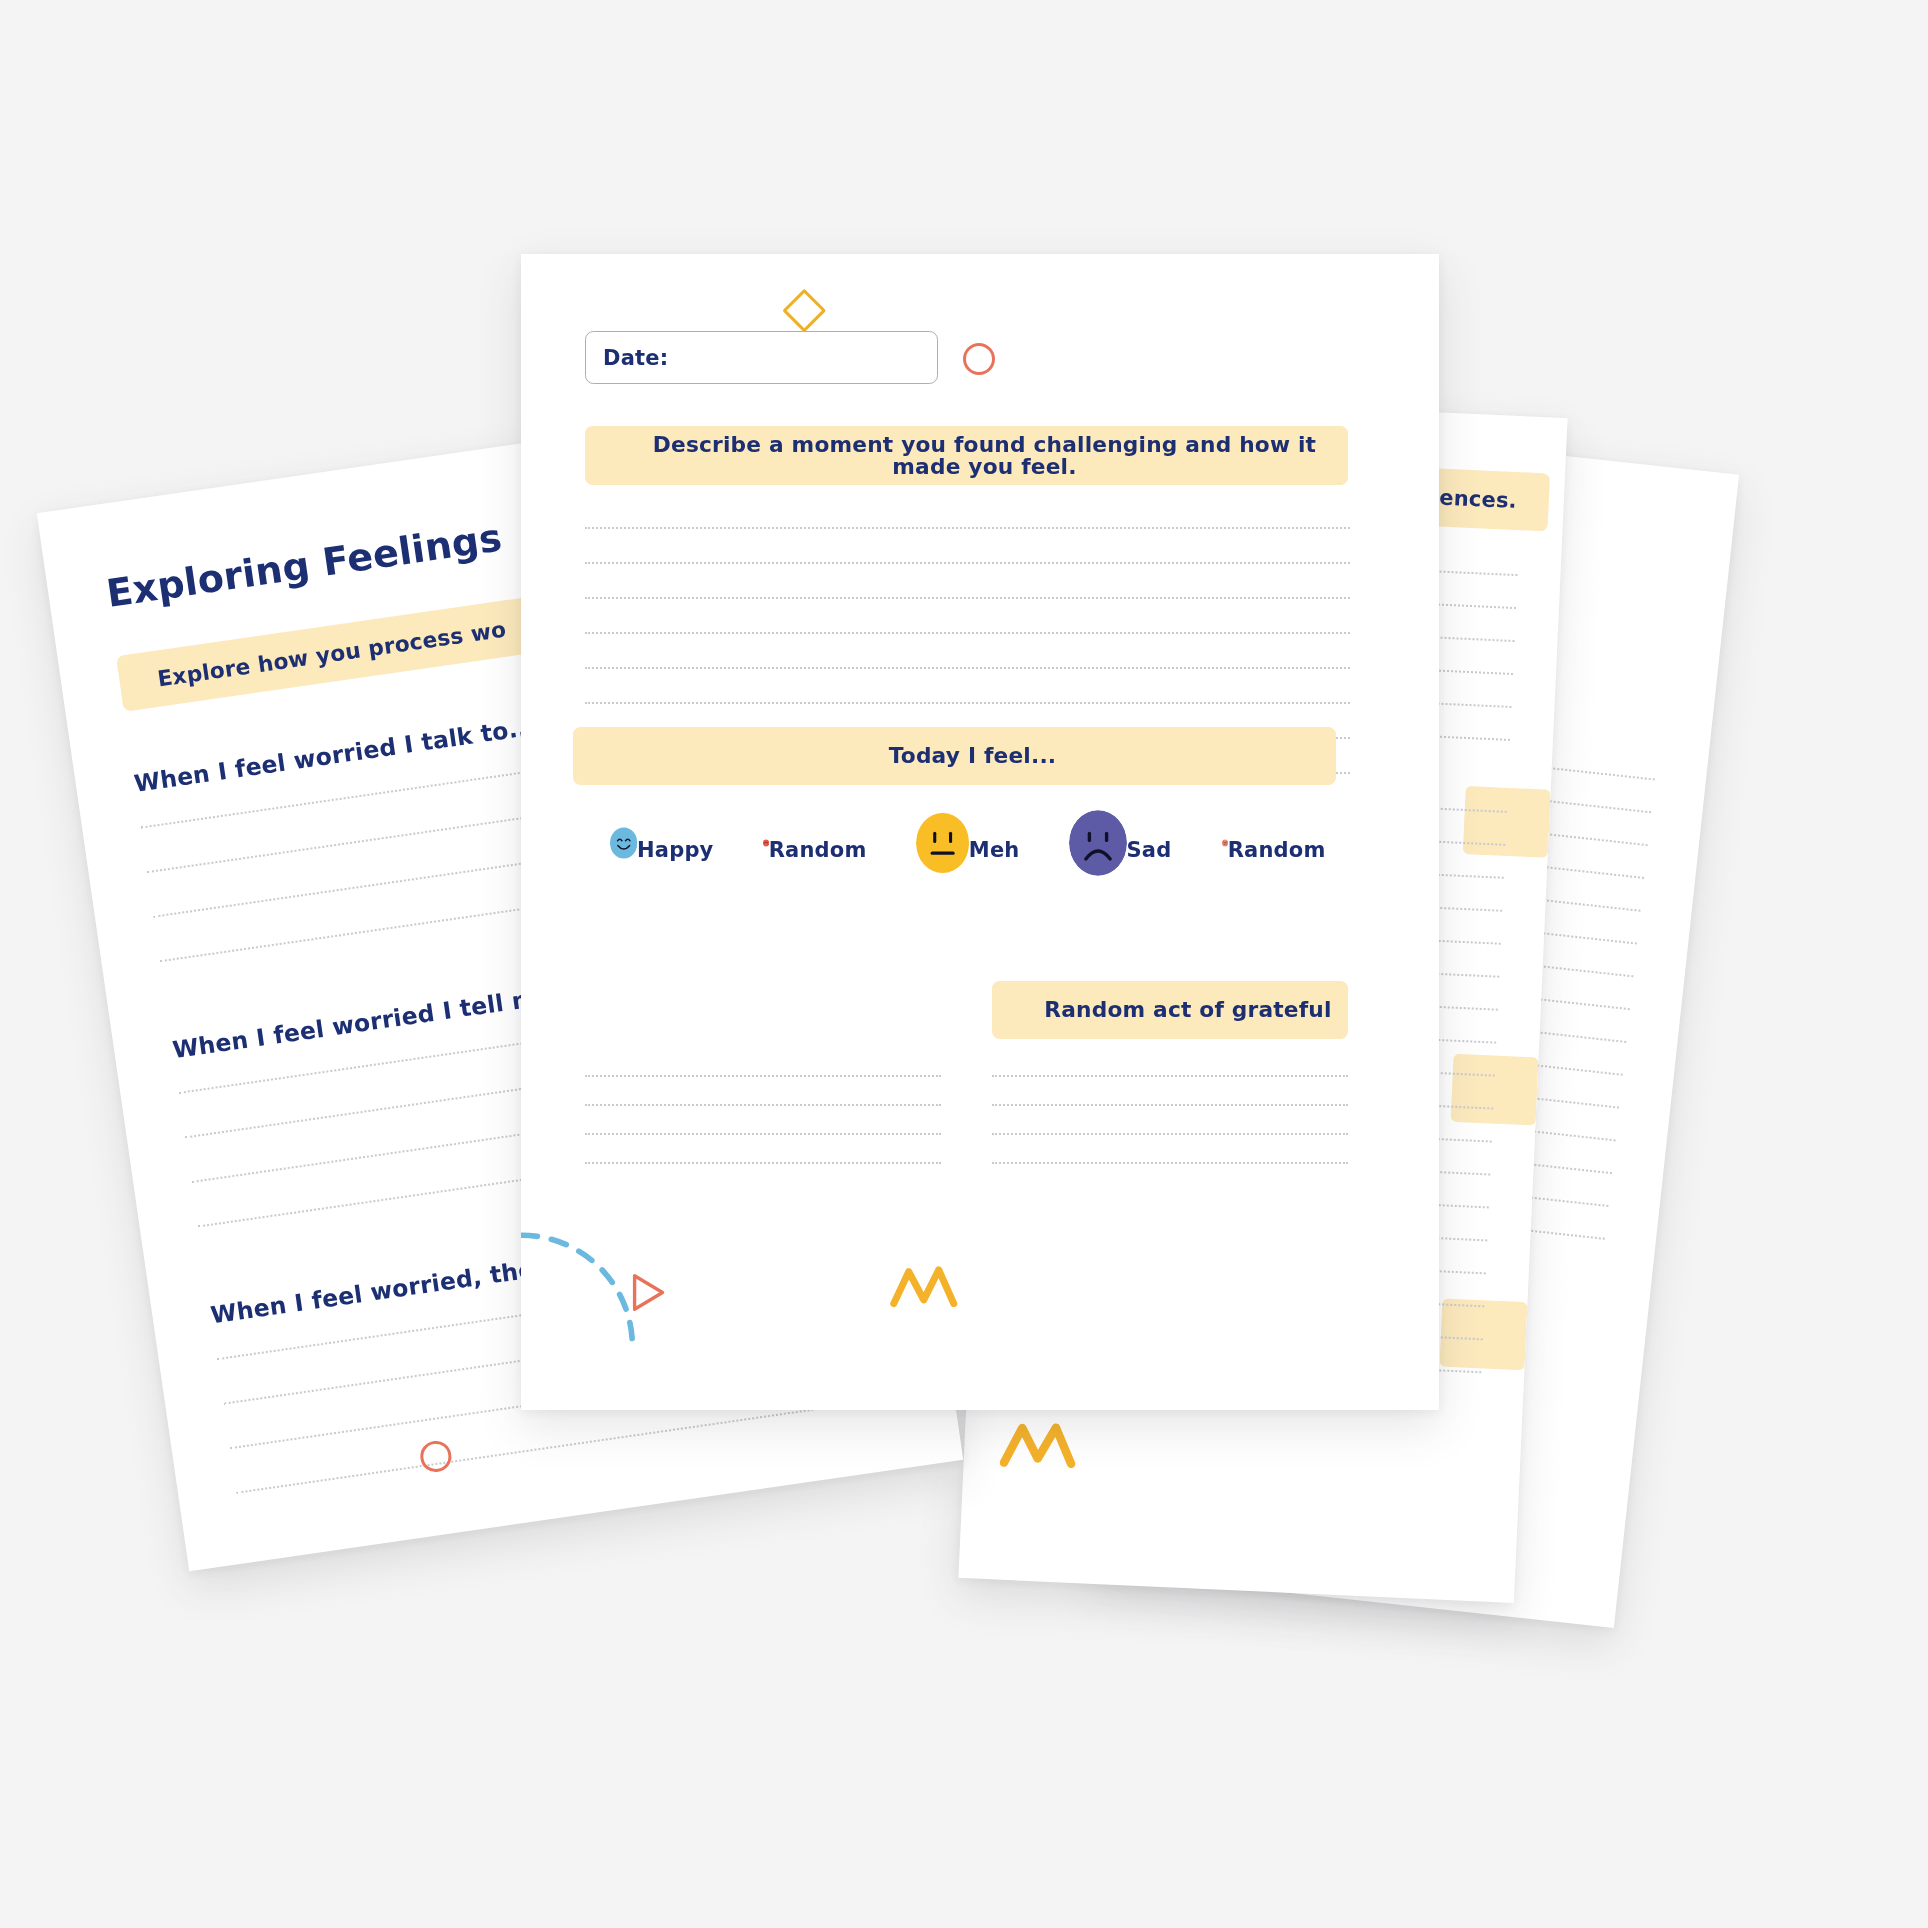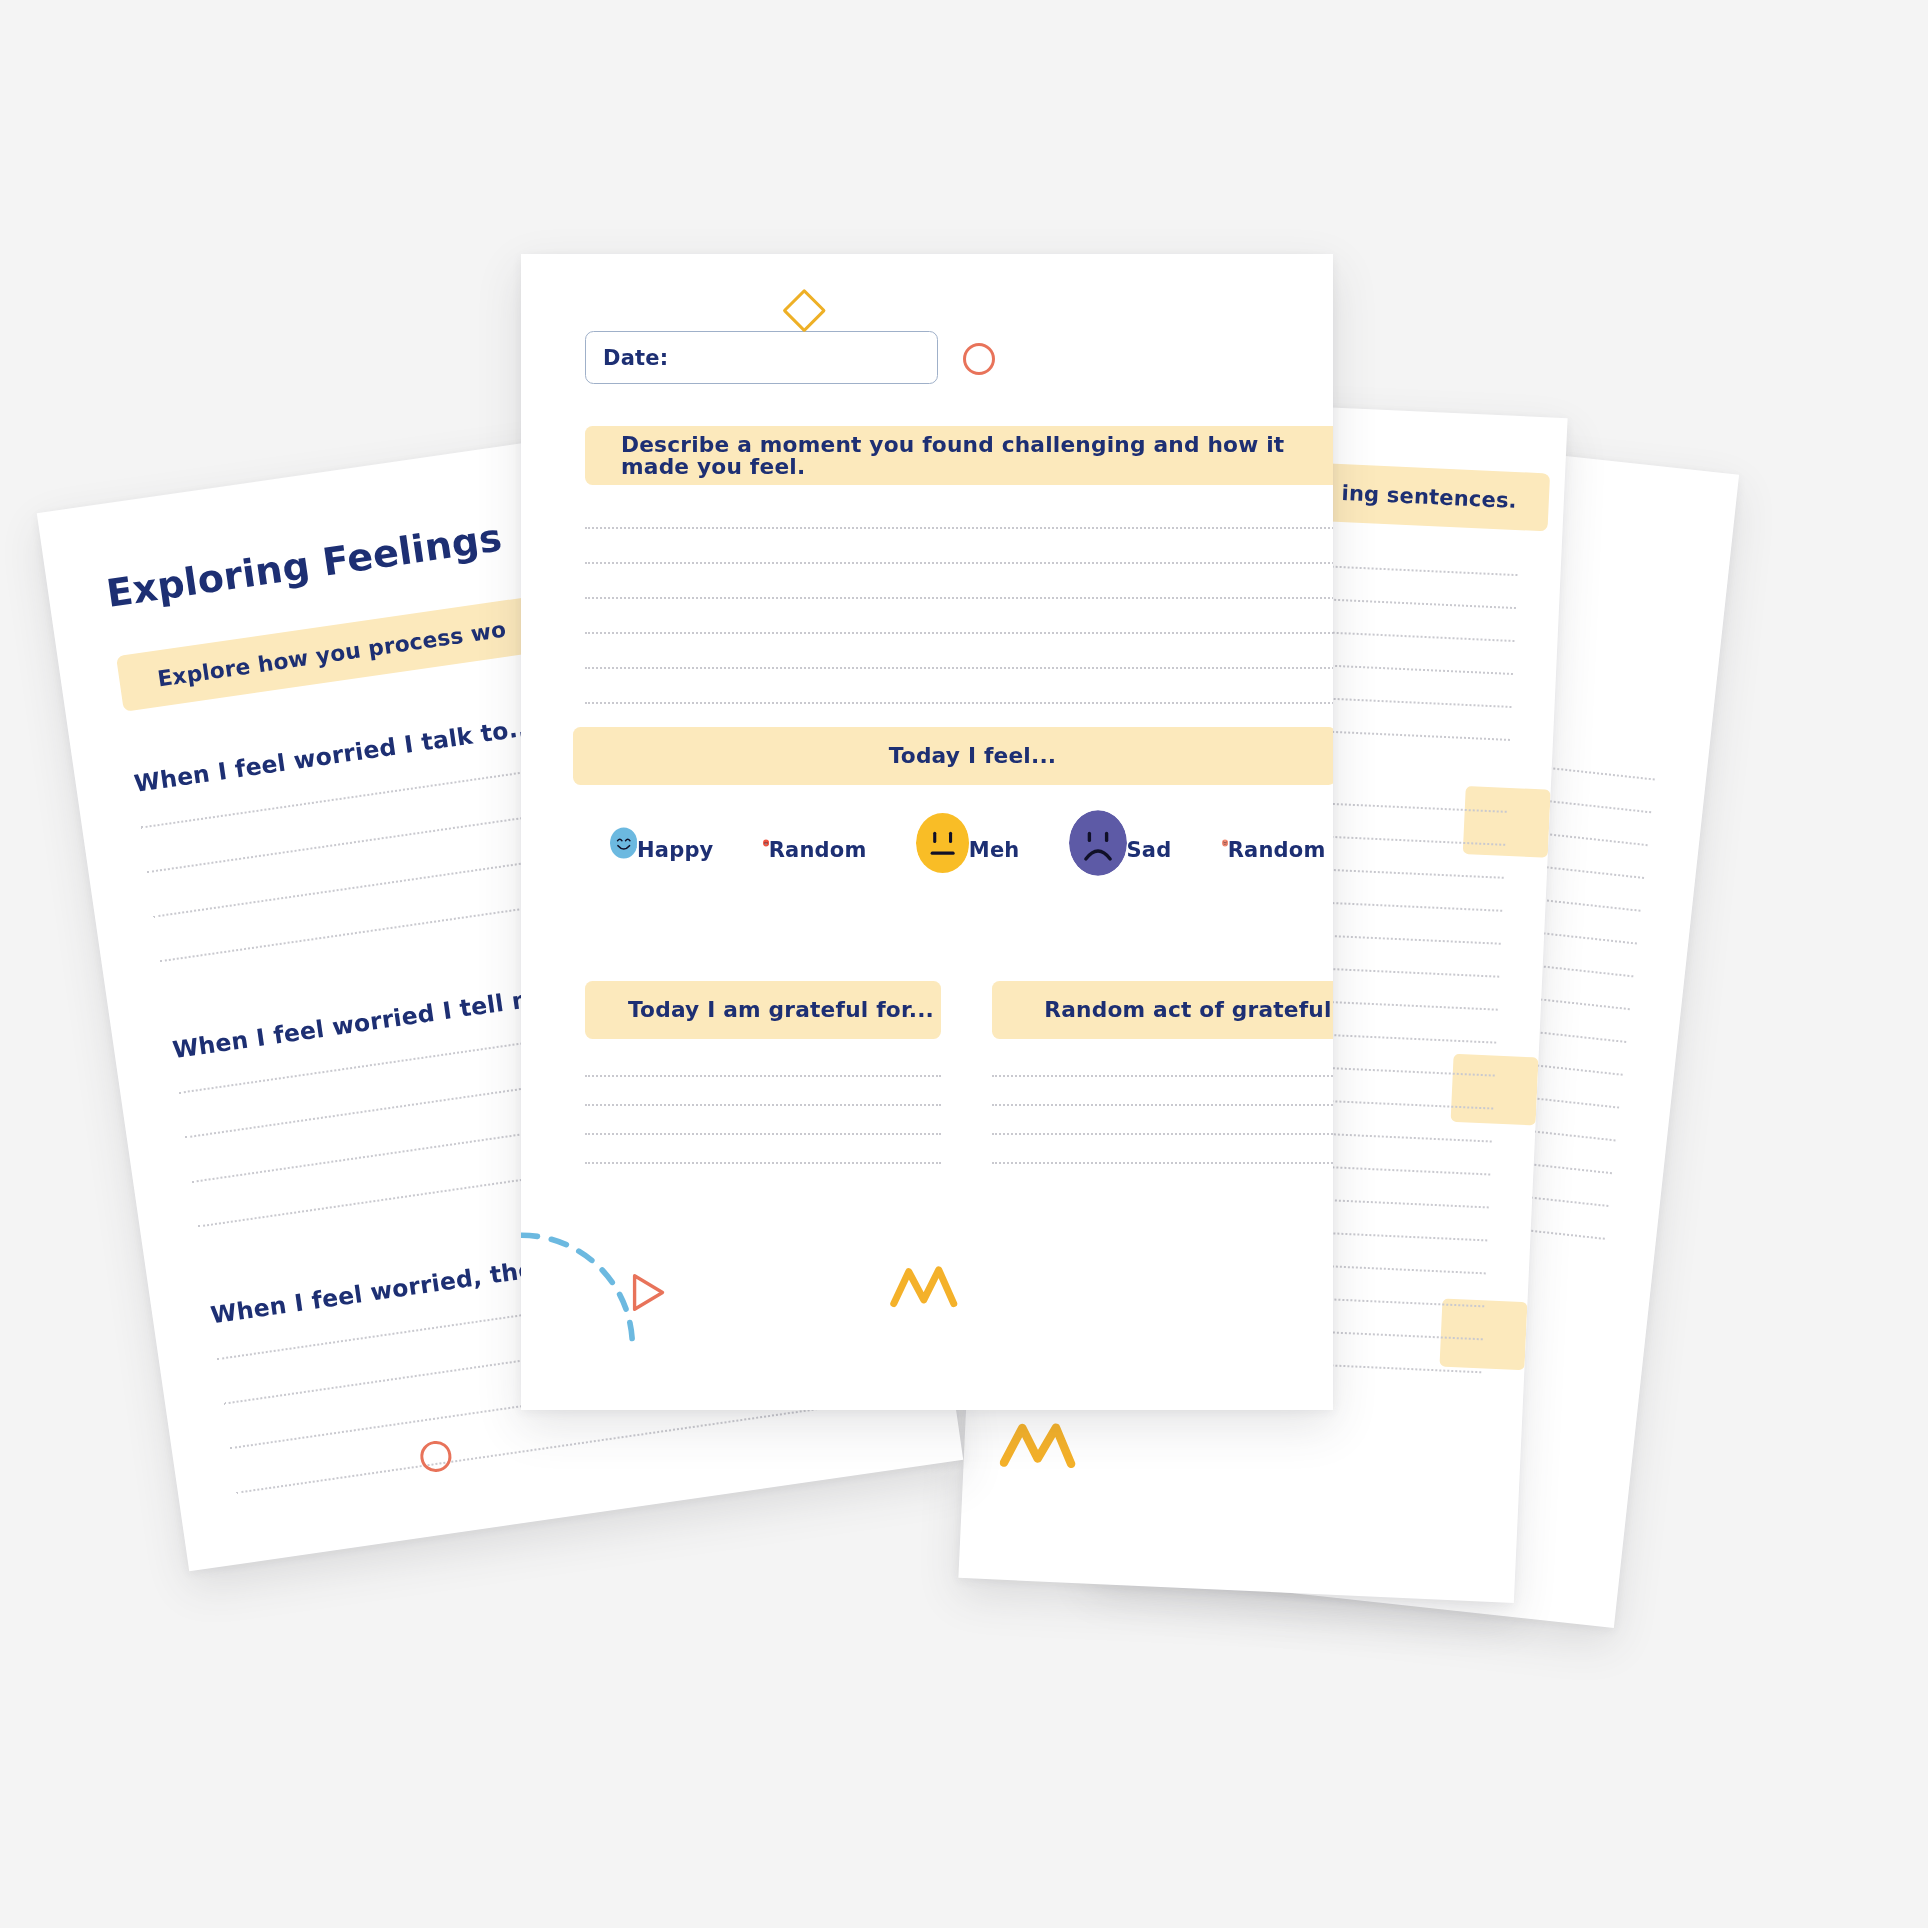--- a/index.html
+++ b/index.html
@@ -33,21 +33,21 @@
     transform-origin:50% 50%;
   }
   
   #sheet-left{
     left:109px; top:452px; width:782px; height:1069px;
     transform:rotate(-8.2deg);
     transform-origin:50% 50%;
   }
   
   #sheet-front{
-    left:521px; top:254px; width:812px; height:1156px;
+    left:521px; top:254px; width:918px; height:1156px;text-align:center;
   }
 
   
   .hw{
     font-family:"DejaVu Sans", sans-serif;
     color:#1d2f73;
     font-weight:700;
     letter-spacing:0.2px;
   }
 
@@ -323,23 +323,20 @@
           <ellipse cx="31" cy="35" rx="31" ry="35" fill="#f38a72"></ellipse>
           <path d="M16 22 L28 31 L16 34" fill="none" stroke="#101028" stroke-width="3.4" stroke-linejoin="round" stroke-linecap="round"></path>
           <path d="M46 22 L34 31 L46 34" fill="none" stroke="#101028" stroke-width="3.4" stroke-linejoin="round" stroke-linecap="round"></path>
           <path d="M18 52 q13 -17 26 0" fill="none" stroke="#101028" stroke-width="3.6" stroke-linecap="round"></path>
         </svg>
         <span class="hw mood-label">Random</span>
       </div>
 
     </div>
 
-    <div class="banner" id="banner-grateful">
-      <span class="hw">Today I am grateful for...</span>
-    </div>
     <div class="banner" id="banner-kindness">
       <span class="hw">Random act of grateful</span>
     </div>
 
     <div class="lines" id="lines-grateful">
       <div class="line"></div>
       <div class="line"></div>
       <div class="line"></div>
       <div class="line"></div>
     </div>

